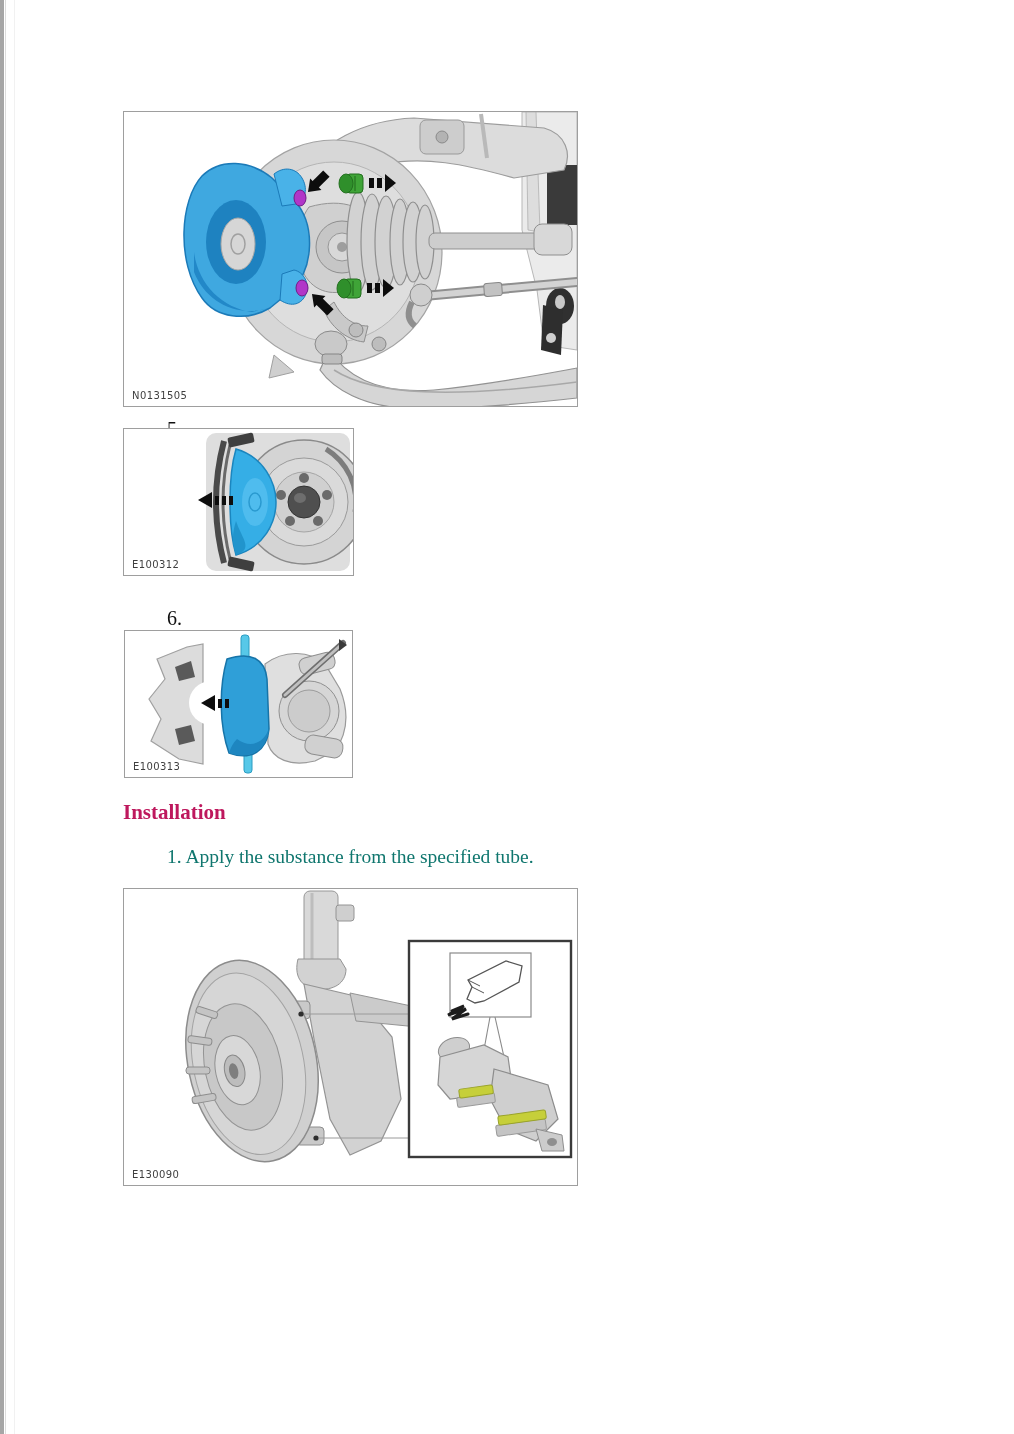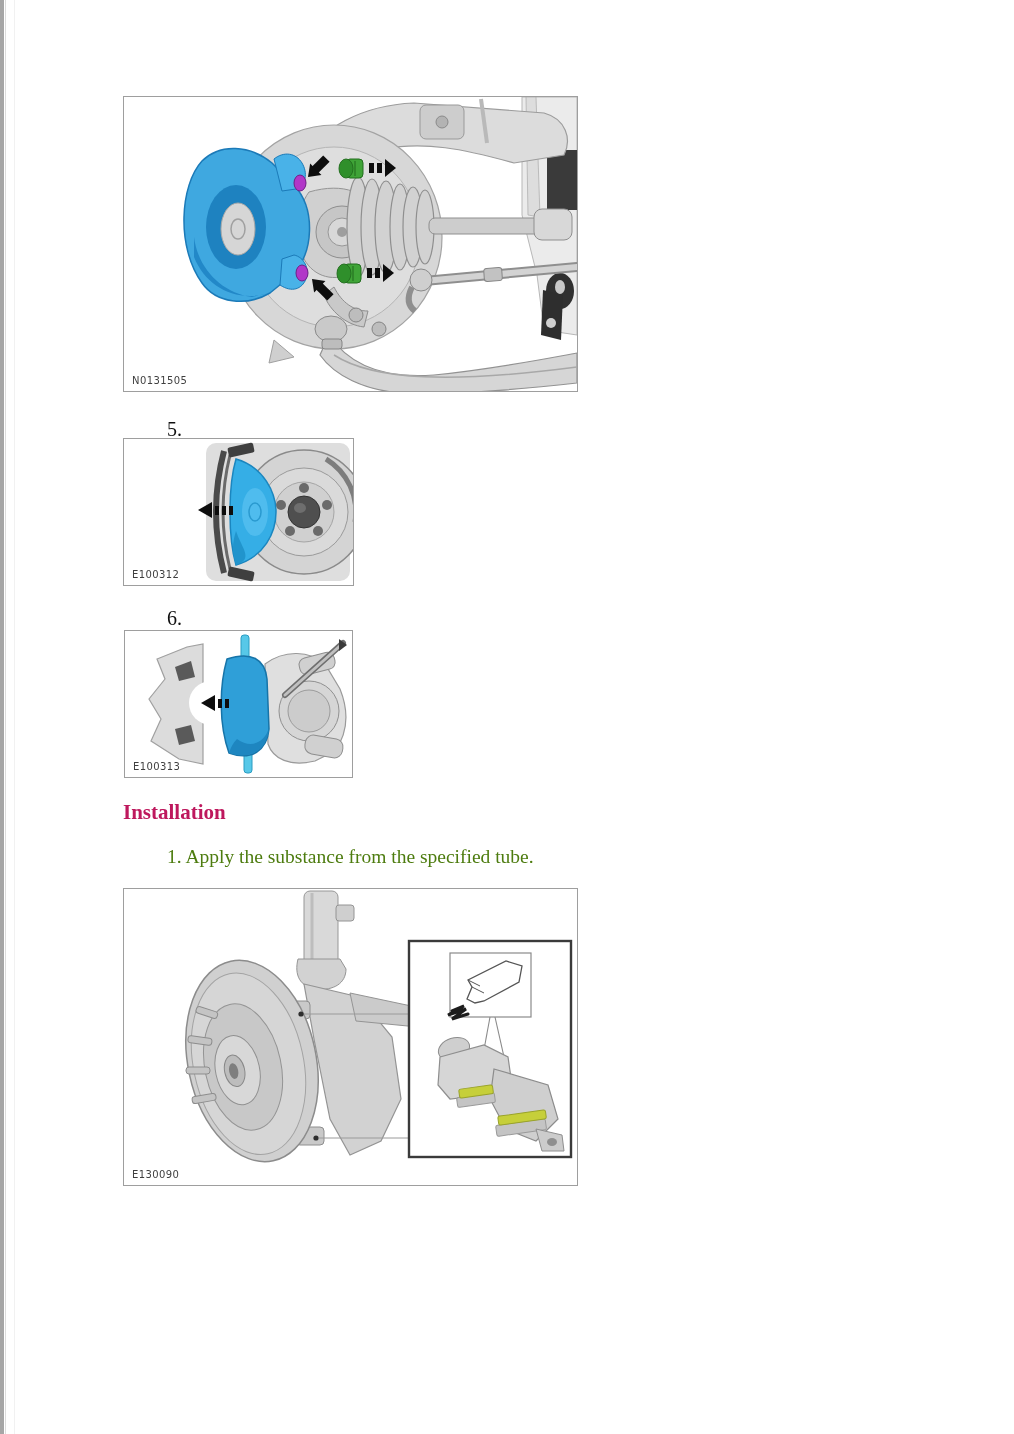--- a/index.html
+++ b/index.html
@@ -11,31 +11,31 @@
   .edge-line{position:absolute;left:5px;top:0;width:1px;height:1434px;background:#dcdcdc;}
   .edge-line2{position:absolute;left:14px;top:0;width:1px;height:1434px;background:#f1f1f1;}
 
   .figure{position:absolute;background:#fff;border:1px solid #9e9e9e;box-sizing:border-box;}
   .fig-label{
     position:absolute;left:8px;bottom:5px;
     font-family:"DejaVu Sans", sans-serif;font-size:10px;color:#3f3f3f;letter-spacing:.4px;
   }
   .step-num{position:absolute;font-size:20px;color:#101010;}
   .heading{position:absolute;left:123px;top:800px;font-size:21px;font-weight:bold;color:#be185d;}
-  .step-text{position:absolute;left:167px;top:846px;font-size:19.5px;color:#4d7c0f;}
+  .step-text{position:absolute;left:167px;top:846px;font-size:19.5px;color:#0f766e;}
   svg{display:block;}
 </style>
 </head>
 <body>
 
 <div class="edge-bar"></div>
 <div class="edge-line"></div>
 <div class="edge-line2"></div>
 
-<div class="figure" style="left:123px;top:96px;width:455px;height:296px;">
+<div class="figure" style="left:123px;top:111px;width:455px;height:296px;">
   <svg width="453" height="294" viewBox="0 0 453 294">
 
     <g>
       <path d="M398,0 L453,0 L453,238 L420,233 L413,178 L398,118 Z" fill="#ebebeb" stroke="#b7b7b7" stroke-width="1"></path>
       <path d="M402,0 L412,0 L416,120 L404,118 Z" fill="#dddddd" stroke="#b0b0b0" stroke-width=".8"></path>
       <rect x="423" y="53" width="30" height="60" fill="#3a3a3a"></rect>
       <ellipse cx="436" cy="194" rx="14" ry="18" fill="#303030"></ellipse>
       <ellipse cx="436" cy="190" rx="5" ry="7" fill="#c9c9c9"></ellipse>
       <path d="M419,193 L439,198 L437,243 L417,238 Z" fill="#2e2e2e"></path>
       <circle cx="427" cy="226" r="5" fill="#cfcfcf"></circle>
@@ -126,21 +126,21 @@
       <rect x="243" y="171" width="5" height="10" fill="#0d0d0d"></rect>
       <rect x="251" y="171" width="5" height="10" fill="#0d0d0d"></rect>
       <polygon points="259,167 259,185 270,176" fill="#0d0d0d"></polygon>
     </g>
   </svg>
   <span class="fig-label">N0131505</span>
 </div>
 
 <div class="step-num" style="left:167px;top:418px;">5.</div>
 
-<div class="figure" style="left:123px;top:438px;width:231px;height:148px;">
+<div class="figure" style="left:123px;top:428px;width:231px;height:148px;">
   <svg width="229" height="146" viewBox="0 0 229 146">
     <rect x="82" y="4" width="144" height="138" rx="10" fill="#dedede"></rect>
     <g>
       <circle cx="180" cy="73" r="62" fill="#d4d4d4" stroke="#8a8a8a" stroke-width="1.5"></circle>
       <path d="M212,20 A62,62 0 0 1 241,83" fill="none" stroke="#7d7d7d" stroke-width="5" transform="translate(-10,0)"></path>
       <circle cx="180" cy="73" r="44" fill="#dadada" stroke="#9a9a9a"></circle>
       <circle cx="180" cy="73" r="30" fill="#d0d0d0" stroke="#a5a5a5"></circle>
       <circle cx="180" cy="73" r="16" fill="#4f4f4f" stroke="#333333"></circle>
       <ellipse cx="176" cy="69" rx="6" ry="5" fill="#6e6e6e"></ellipse>
       <circle cx="180" cy="49" r="5" fill="#6a6a6a"></circle>

